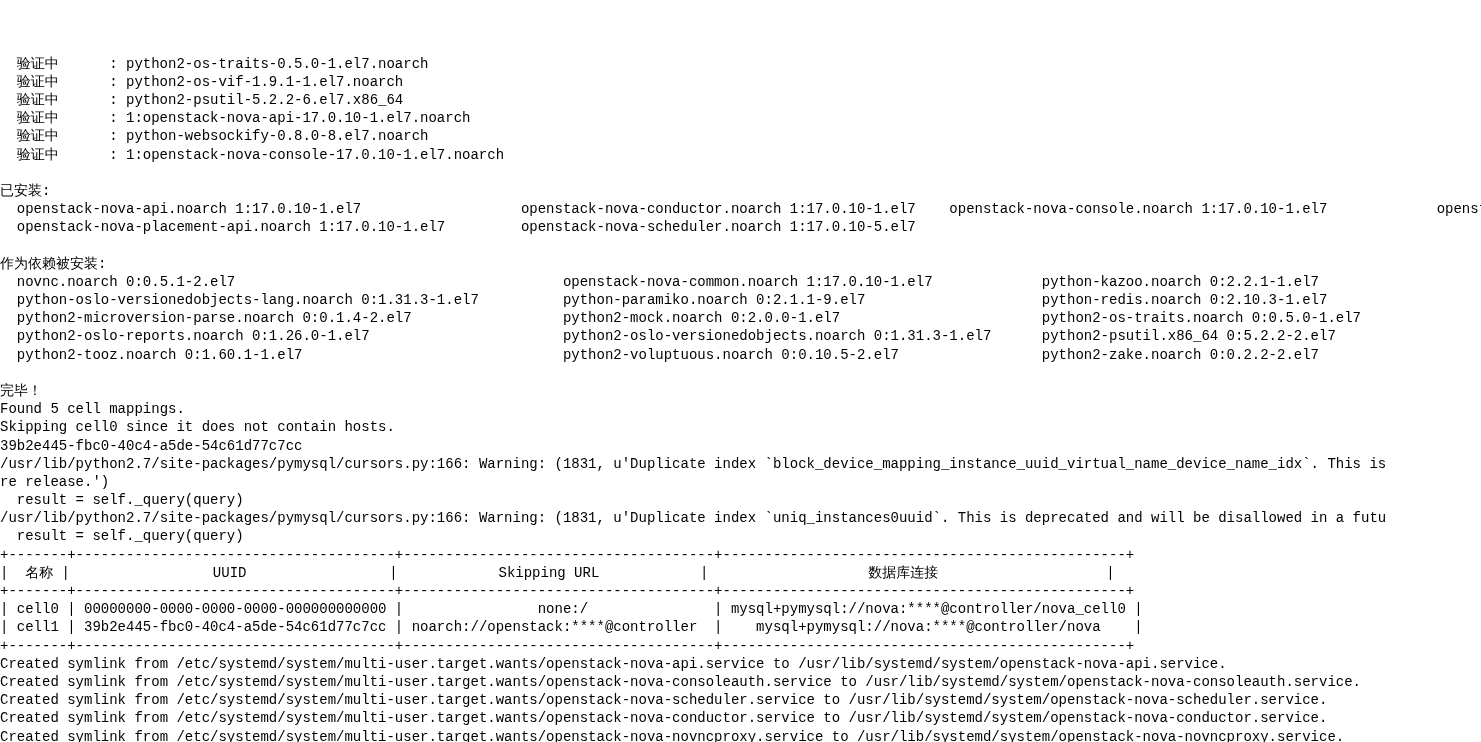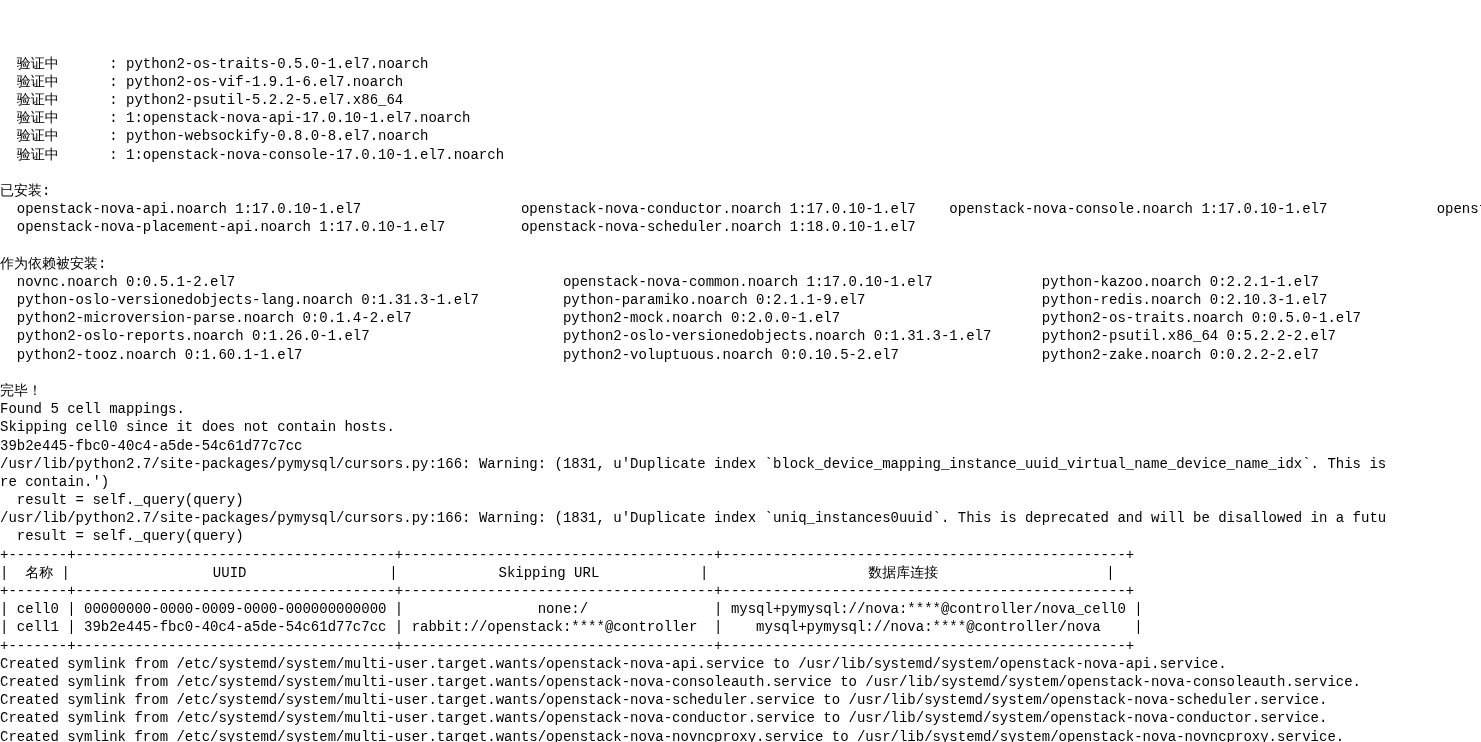--- a/index.html
+++ b/index.html
@@ -13,51 +13,51 @@
       white-space: pre;
       overflow-x: hidden;
     }
     .line { white-space: pre; margin-top: 40px; }
   </style>
 </head>
 <body>
 
 
 <div id="terminal"><span class="line">  验证中      : python2-os-traits-0.5.0-1.el7.noarch</span>
-<span class="line">  验证中      : python2-os-vif-1.9.1-6.el7.noarch</span>
-<span class="line">  验证中      : python2-psutil-5.2.2-5.el7.x86_64</span>
+<span class="line">  验证中      : python2-os-vif-1.9.1-1.el7.noarch</span>
+<span class="line">  验证中      : python2-psutil-5.2.2-6.el7.x86_64</span>
 <span class="line">  验证中      : 1:openstack-nova-api-17.0.10-1.el7.noarch</span>
 <span class="line">  验证中      : python-websockify-0.8.0-8.el7.noarch</span>
 <span class="line">  验证中      : 1:openstack-nova-console-17.0.10-1.el7.noarch</span>
 <span class="line"> </span>
 <span class="line">已安装:</span>
 <span class="line">  openstack-nova-api.noarch 1:17.0.10-1.el7                   openstack-nova-conductor.noarch 1:17.0.10-1.el7    openstack-nova-console.noarch 1:17.0.10-1.el7             openstac</span>
-<span class="line">  openstack-nova-placement-api.noarch 1:17.0.10-1.el7         openstack-nova-scheduler.noarch 1:18.0.10-1.el7</span>
+<span class="line">  openstack-nova-placement-api.noarch 1:17.0.10-1.el7         openstack-nova-scheduler.noarch 1:17.0.10-5.el7</span>
 <span class="line"> </span>
 <span class="line">作为依赖被安装:</span>
 <span class="line">  novnc.noarch 0:0.5.1-2.el7                                       openstack-nova-common.noarch 1:17.0.10-1.el7             python-kazoo.noarch 0:2.2.1-1.el7                    p</span>
 <span class="line">  python-oslo-versionedobjects-lang.noarch 0:1.31.3-1.el7          python-paramiko.noarch 0:2.1.1-9.el7                     python-redis.noarch 0:2.10.3-1.el7                   p</span>
 <span class="line">  python2-microversion-parse.noarch 0:0.1.4-2.el7                  python2-mock.noarch 0:2.0.0-1.el7                        python2-os-traits.noarch 0:0.5.0-1.el7               p</span>
 <span class="line">  python2-oslo-reports.noarch 0:1.26.0-1.el7                       python2-oslo-versionedobjects.noarch 0:1.31.3-1.el7      python2-psutil.x86_64 0:5.2.2-2.el7                  p</span>
 <span class="line">  python2-tooz.noarch 0:1.60.1-1.el7                               python2-voluptuous.noarch 0:0.10.5-2.el7                 python2-zake.noarch 0:0.2.2-2.el7                    </span>
 <span class="line"> </span>
 <span class="line">完毕！</span>
 <span class="line">Found 5 cell mappings.</span>
 <span class="line">Skipping cell0 since it does not contain hosts.</span>
 <span class="line">39b2e445-fbc0-40c4-a5de-54c61d77c7cc</span>
 <span class="line">/usr/lib/python2.7/site-packages/pymysql/cursors.py:166: Warning: (1831, u'Duplicate index `block_device_mapping_instance_uuid_virtual_name_device_name_idx`. This is</span>
-<span class="line">re contain.')</span>
+<span class="line">re release.')</span>
 <span class="line">  result = self._query(query)</span>
 <span class="line">/usr/lib/python2.7/site-packages/pymysql/cursors.py:166: Warning: (1831, u'Duplicate index `uniq_instances0uuid`. This is deprecated and will be disallowed in a futu</span>
 <span class="line">  result = self._query(query)</span>
 <span class="line">+-------+--------------------------------------+-------------------------------------+------------------------------------------------+</span>
 <span class="line">|  名称 |                 UUID                 |            Skipping URL            |                   数据库连接                    |</span>
 <span class="line">+-------+--------------------------------------+-------------------------------------+------------------------------------------------+</span>
-<span class="line">| cell0 | 00000000-0000-0009-0000-000000000000 |                none:/               | mysql+pymysql://nova:****@controller/nova_cell0 |</span>
-<span class="line">| cell1 | 39b2e445-fbc0-40c4-a5de-54c61d77c7cc | rabbit://openstack:****@controller  |    mysql+pymysql://nova:****@controller/nova    |</span>
+<span class="line">| cell0 | 00000000-0000-0000-0000-000000000000 |                none:/               | mysql+pymysql://nova:****@controller/nova_cell0 |</span>
+<span class="line">| cell1 | 39b2e445-fbc0-40c4-a5de-54c61d77c7cc | noarch://openstack:****@controller  |    mysql+pymysql://nova:****@controller/nova    |</span>
 <span class="line">+-------+--------------------------------------+-------------------------------------+------------------------------------------------+</span>
 <span class="line">Created symlink from /etc/systemd/system/multi-user.target.wants/openstack-nova-api.service to /usr/lib/systemd/system/openstack-nova-api.service.</span>
 <span class="line">Created symlink from /etc/systemd/system/multi-user.target.wants/openstack-nova-consoleauth.service to /usr/lib/systemd/system/openstack-nova-consoleauth.service.</span>
 <span class="line">Created symlink from /etc/systemd/system/multi-user.target.wants/openstack-nova-scheduler.service to /usr/lib/systemd/system/openstack-nova-scheduler.service.</span>
 <span class="line">Created symlink from /etc/systemd/system/multi-user.target.wants/openstack-nova-conductor.service to /usr/lib/systemd/system/openstack-nova-conductor.service.</span>
 <span class="line">Created symlink from /etc/systemd/system/multi-user.target.wants/openstack-nova-novncproxy.service to /usr/lib/systemd/system/openstack-nova-novncproxy.service.</span>
 </div>
 
 
 

